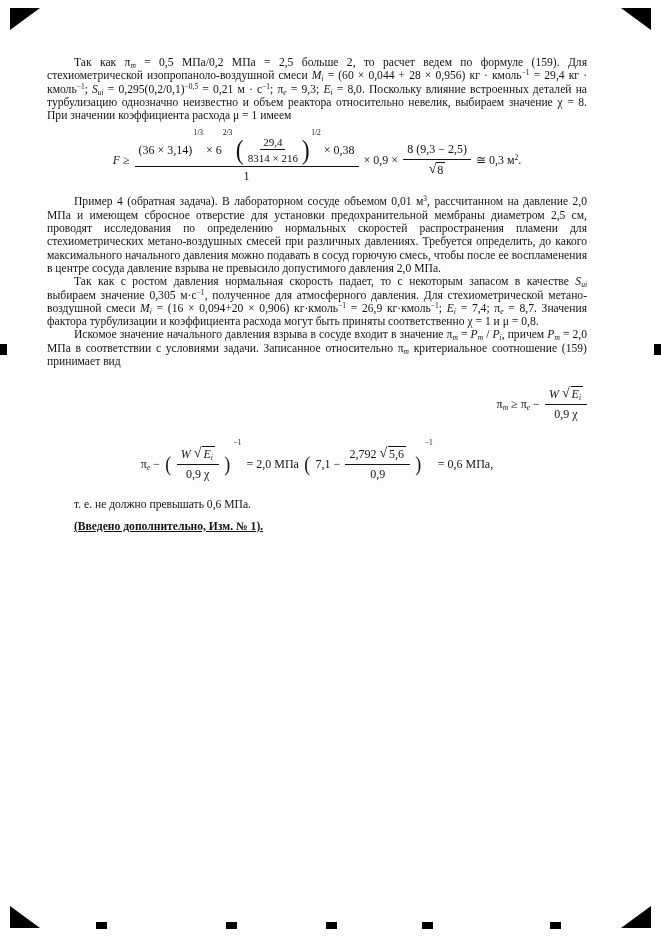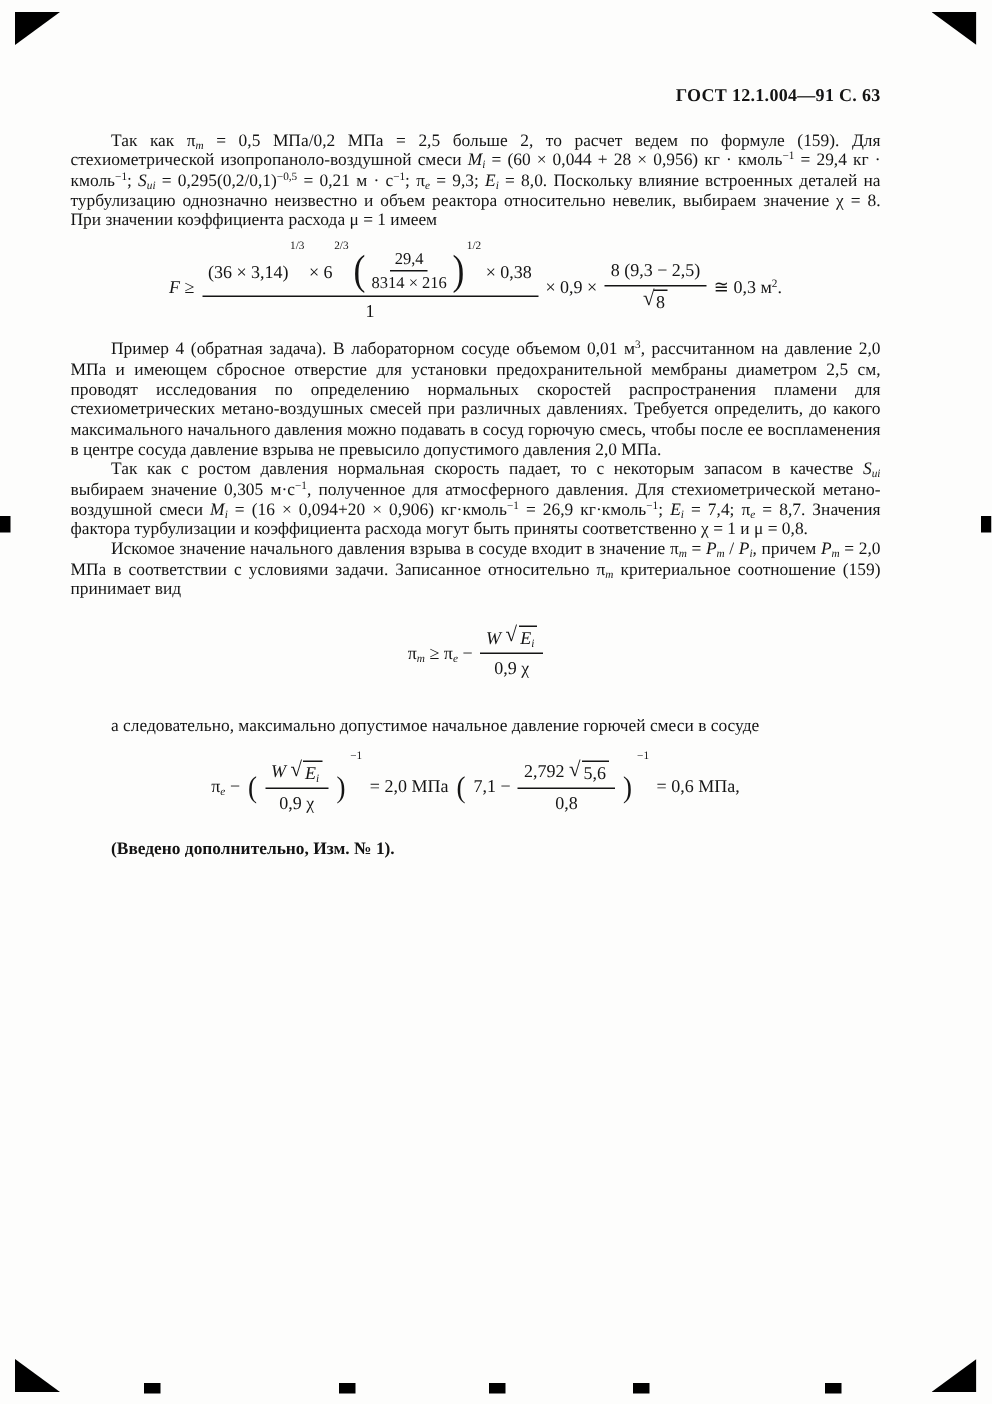--- a/index.html
+++ b/index.html
@@ -26,25 +26,25 @@
   .content { position: absolute; left: 47px; top: 56px; width: 540px; }
   .header { font-weight: bold; font-size: 12px; text-align: right; margin: 0 0 16px 0; letter-spacing: .2px; }
 
   p.body {
     font-size: 11.6px; line-height: 13.3px;
     text-align: justify; text-indent: 27px; margin: 0;
   }
   sub { font-size: 7.5px; line-height: 0; vertical-align: -2px; }
   sup { font-size: 7.5px; line-height: 0; vertical-align: 4px; }
   .it { font-style: italic; }
-  .bold { font-weight: bold; }
+  .bold { font-weight: bold; text-decoration: underline; }
 
   .formula { display: flex; justify-content: center; align-items: center; font-size: 12px; gap: 5px; }
   .f1 { margin: 14px 0 11px; }
-  .f2 { margin: 18px 0 24px; }
+  .f2 { margin: 18px 0 24px; justify-content: flex-end; }
   .f3 { margin: 16px 0 16px; }
   .frac { display: inline-flex; flex-direction: column; align-items: center; }
   .frac > .num {
     display: flex; align-items: center; justify-content: center; gap: 3px;
     padding: 0 4px 2px; border-bottom: 1px solid #141414;
   }
   .frac > .den { display: flex; align-items: center; justify-content: center; gap: 2px; padding-top: 2px; }
   .frac .frac { font-size: 11px; }
   .frac .frac > .num { gap: 2px; padding: 0 3px 1px; }
   .num > sup, .formula sup.hi { align-self: flex-start; margin-top: -3px; margin-left: -2px; vertical-align: baseline; }
@@ -65,21 +65,20 @@
   <div class="tick ltick"></div>
   <div class="tick rtick"></div>
   <div class="tick btick b1"></div>
   <div class="tick btick b2"></div>
   <div class="tick btick b3"></div>
   <div class="tick btick b4"></div>
   <div class="tick btick b5"></div>
 
   <div class="content">
 
-    <div class="header">ГОСТ 12.1.004—91 С. 63</div>
 
     <p class="body"><span>Так как π</span><sub class="it">m</sub><span> = 0,5 МПа/0,2 МПа = 2,5 больше 2, то расчет ведем по формуле (159). Для стехиометрической изопропаноло-воздушной смеси </span><span class="it">M</span><sub class="it">i</sub><span> = (60 × 0,044 + 28 × 0,956) кг · кмоль</span><sup>−1</sup><span> = 29,4 кг · кмоль</span><sup>−1</sup><span>; </span><span class="it">S</span><sub class="it">ui</sub><span> = 0,295(0,2/0,1)</span><sup>−0,5</sup><span> = 0,21 м · с</span><sup>−1</sup><span>; π</span><sub class="it">e</sub><span> = 9,3; </span><span class="it">E</span><sub class="it">i</sub><span> = 8,0. Поскольку влияние встроенных деталей на турбулизацию однозначно неизвестно и объем реактора относительно невелик, выбираем значение χ = 8. При значении коэффициента расхода μ = 1 имеем</span></p>
 
     <div class="formula f1">
       <span><span class="it">F</span><span> ≥</span></span>
       <div class="frac">
         <div class="num">
           <span>(36 × 3,14)</span>
             <sup>1/3</sup>
           <span>× 6</span>
@@ -115,21 +114,20 @@
       <div class="frac">
         <div class="num">
           <span class="it">W</span>
           <span class="rad">√</span>
             <span class="radicand"><span class="it">E</span><sub class="it">i</sub></span>
         </div>
         <div class="den">0,9 χ</div>
       </div>
     </div>
 
-    <p class="body"><span>а следовательно, максимально допустимое начальное давление горючей смеси в сосуде</span></p>
 
     <div class="formula f3">
       <span><span>π</span><sub class="it">e</sub><span> − </span></span>
       <span class="bigp2">(</span>
       <div class="frac">
         <div class="num">
           <span class="it">W</span>
           <span class="rad">√</span>
             <span class="radicand"><span class="it">E</span><sub class="it">i</sub></span>
         </div>
@@ -139,23 +137,24 @@
         <sup class="hi">−1</sup>
       <span>= 2,0 МПа</span>
       <span class="bigp2">(</span>
       <span>7,1 −</span>
       <div class="frac">
         <div class="num">
           <span>2,792</span>
           <span class="rad">√</span>
             <span class="radicand">5,6</span>
         </div>
-        <div class="den">0,8</div>
+        <div class="den">0,9</div>
       </div>
       <span class="bigp2">)</span>
         <sup class="hi">−1</sup>
       <span>= 0,6 МПа,</span>
     </div>
 
+    <p class="body"><span>т. е. не должно превышать 0,6 МПа.</span></p>
     <p class="body" style="margin-top:8px"><span class="bold">(Введено дополнительно, Изм. № 1).</span></p>
 
   </div>
 </div>
 
 </body></html>

